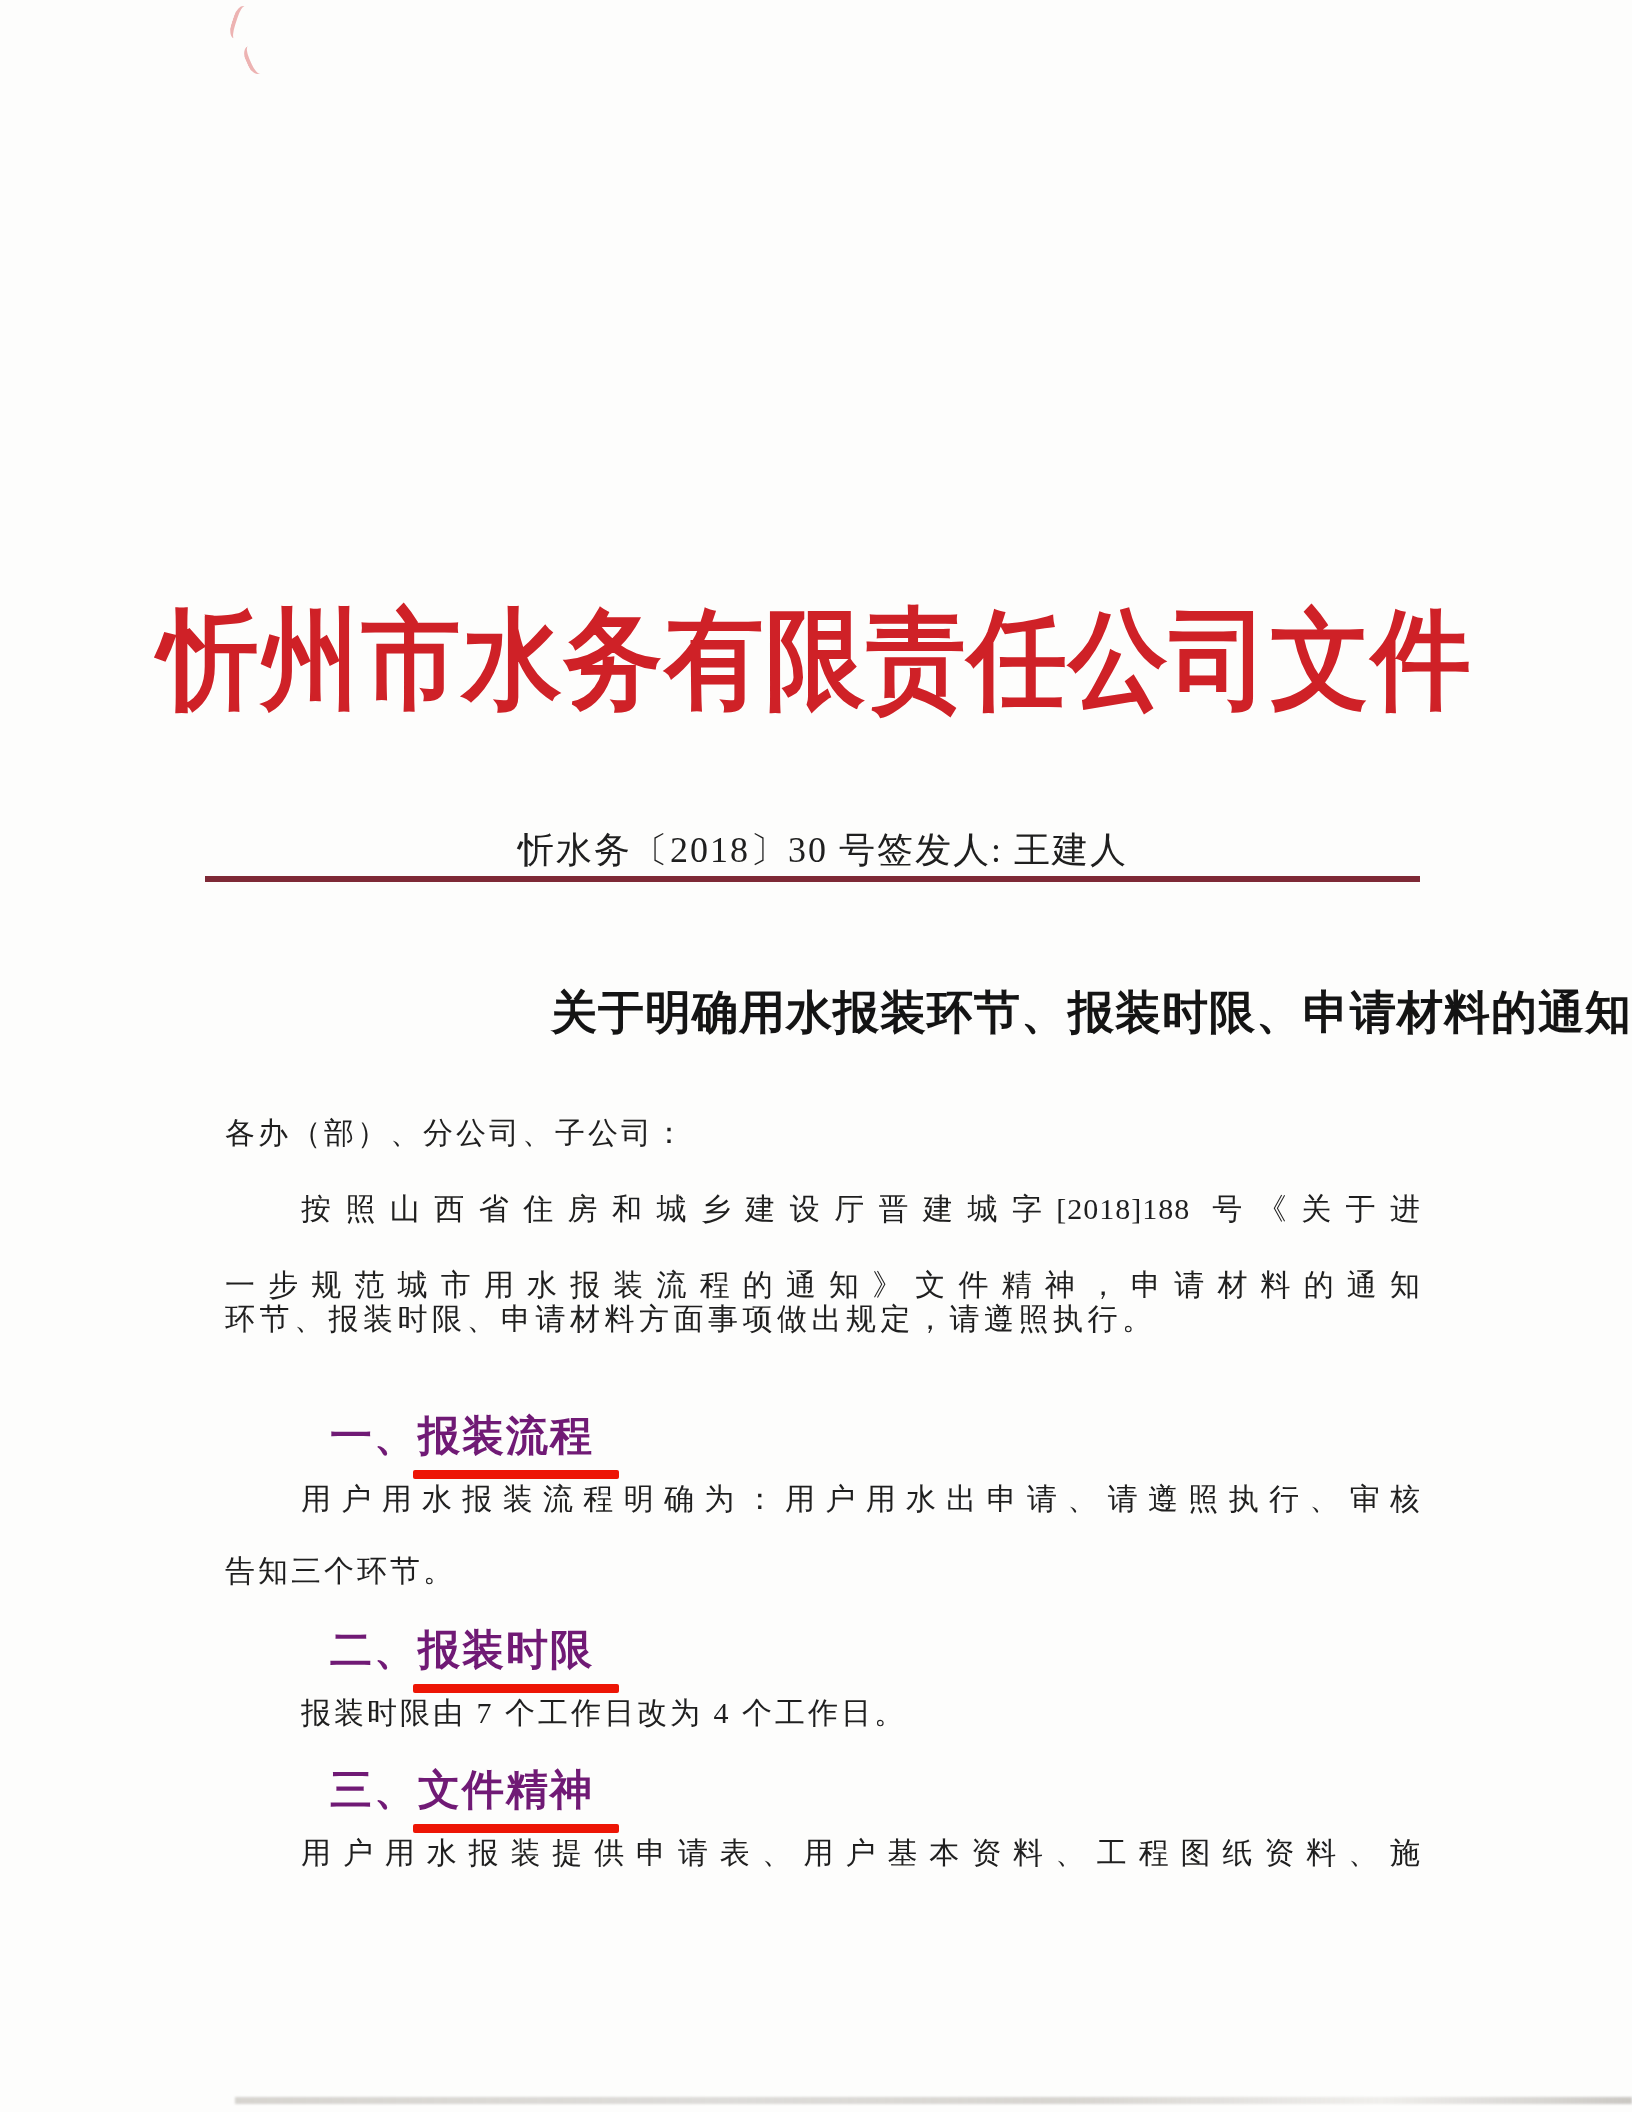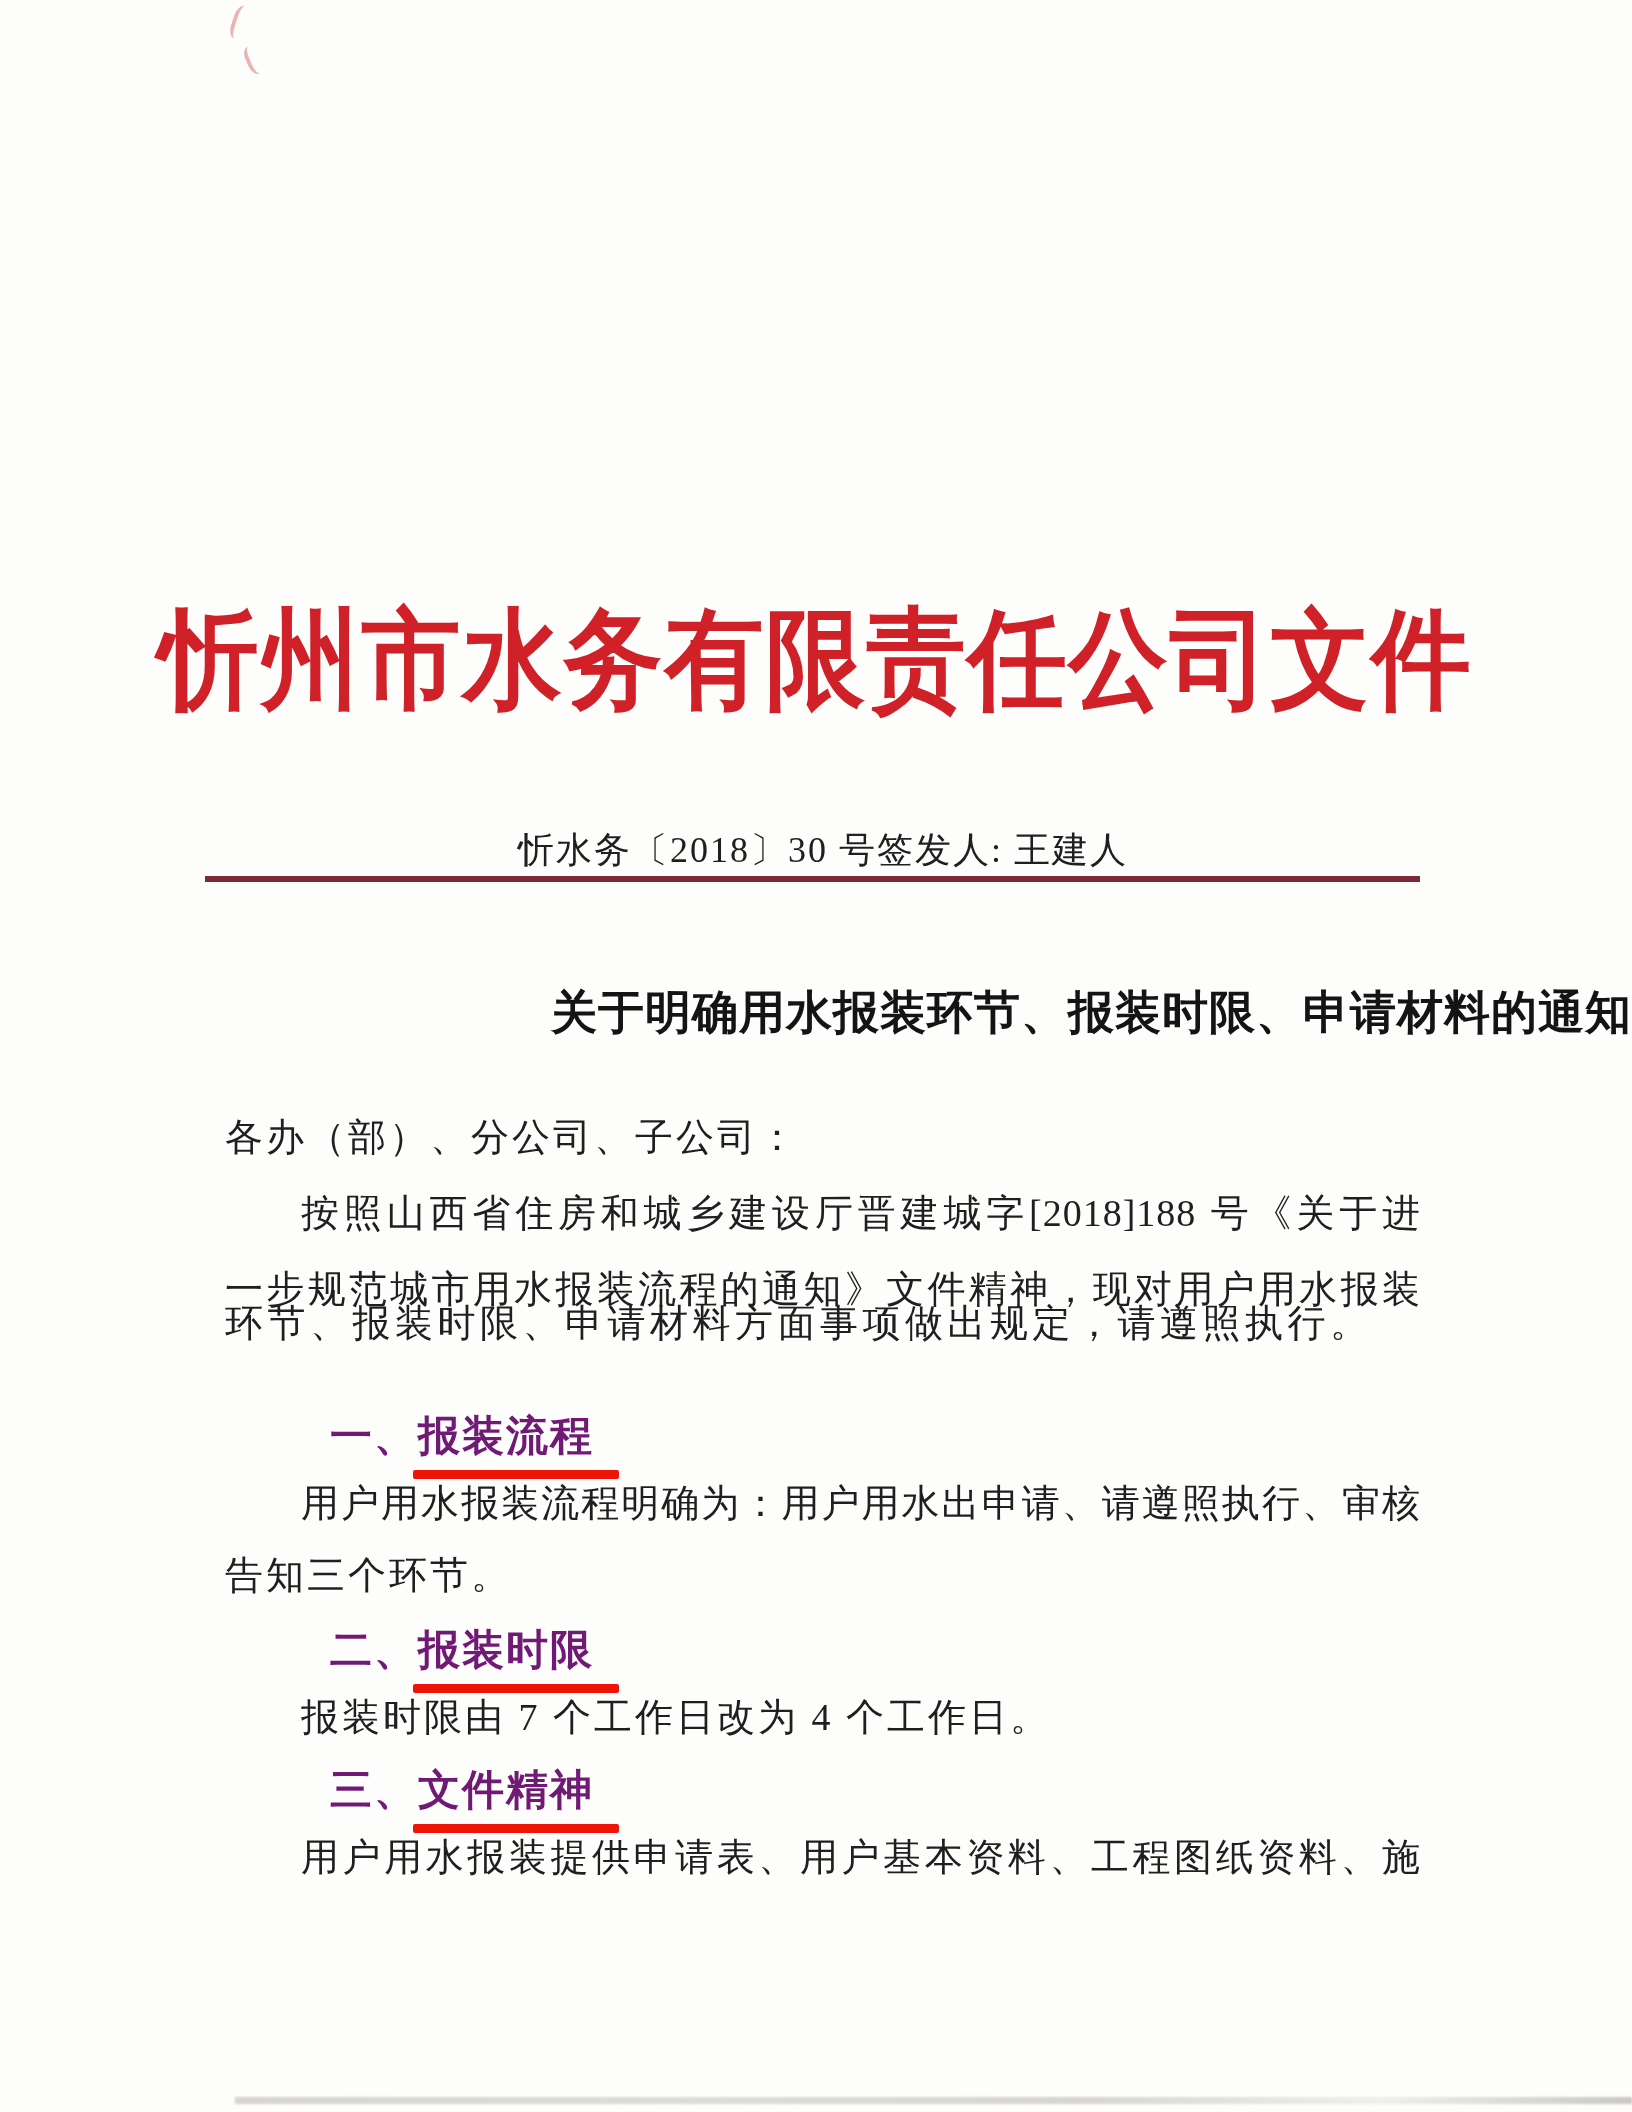--- a/index.html
+++ b/index.html
@@ -41,21 +41,21 @@
   }
   .notice-title{
     position:absolute;top:982px;left:0;width:100%;
     text-align:right;
     font-size:46px;font-weight:bold;letter-spacing:1px;
     color:#141414;white-space:nowrap;
   }
   
   .bline{
     position:absolute;left:225px;width:1196px;
-    font-size:38px;line-height:1.25;
+    font-size:30px;line-height:1.25;
     letter-spacing:3px;white-space:nowrap;
   }
   .bline.j{
     white-space:normal;
     text-align:justify;
     text-align-last:justify;
     letter-spacing:1px;
   }
   .bline.ind{text-indent:76px;}
   .bline.wide{letter-spacing:4.5px;}
@@ -107,21 +107,21 @@
   </div>
 
   <div class="rule"></div>
 
   <div class="notice-title">关于明确用水报装环节、报装时限、申请材料的通知</div>
 
   <div class="bline" style="top:1114px">各办（部）、分公司、子公司：</div>
 
   <div class="bline j ind" style="top:1190px">按照山西省住房和城乡建设厅晋建城字[2018]188 号《关于进</div>
 
-  <div class="bline j" style="top:1266px">一步规范城市用水报装流程的通知》文件精神，现对用户用水报装</div>
+  <div class="bline j" style="top:1266px">一步规范城市用水报装流程的通知》文件精神，申请材料的通知</div>
 
   <div class="bline wide" style="top:1300px">环节、报装时限、申请材料方面事项做出规定，请遵照执行。</div>
 
   <div class="heading" style="top:1408px">
     <span>一、</span><span class="term-wrap"><span>报装流程</span><span class="ul-mark"></span></span>
   </div>
 
   <div class="bline j ind" style="top:1480px">用户用水报装流程明确为：用户用水出申请、请遵照执行、审核</div>
 
   <div class="bline" style="top:1552px">告知三个环节。</div>

